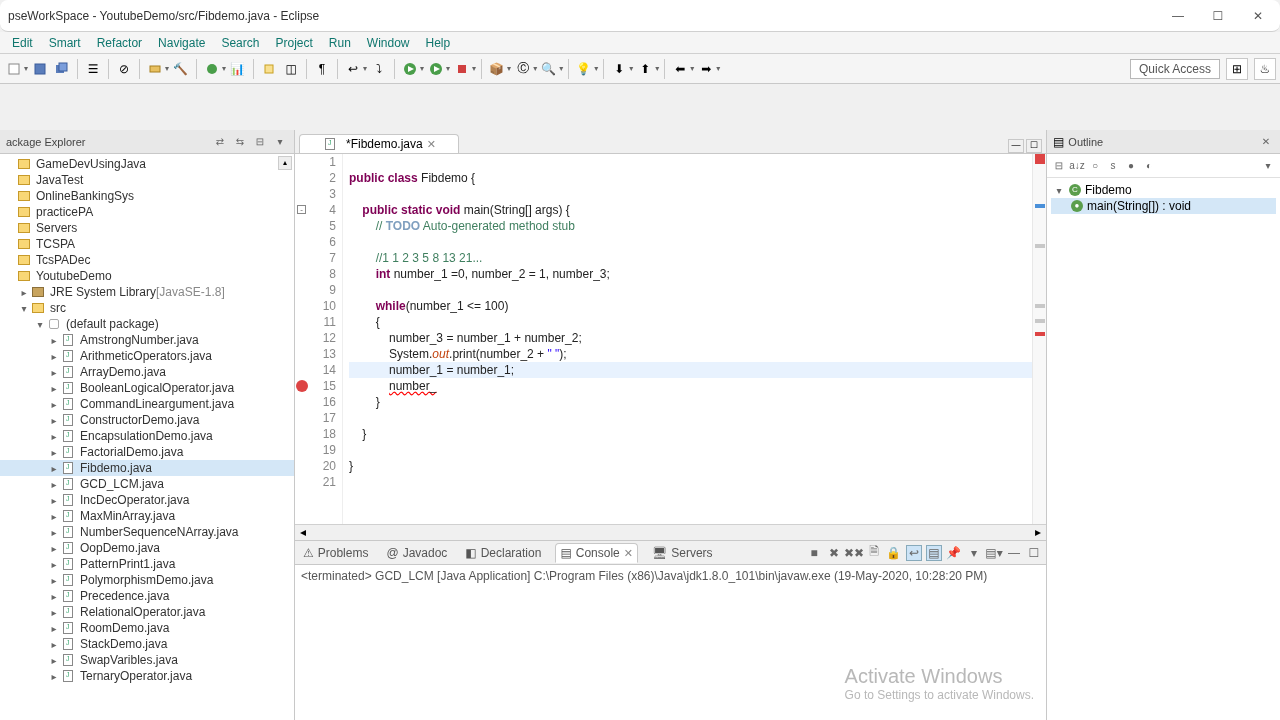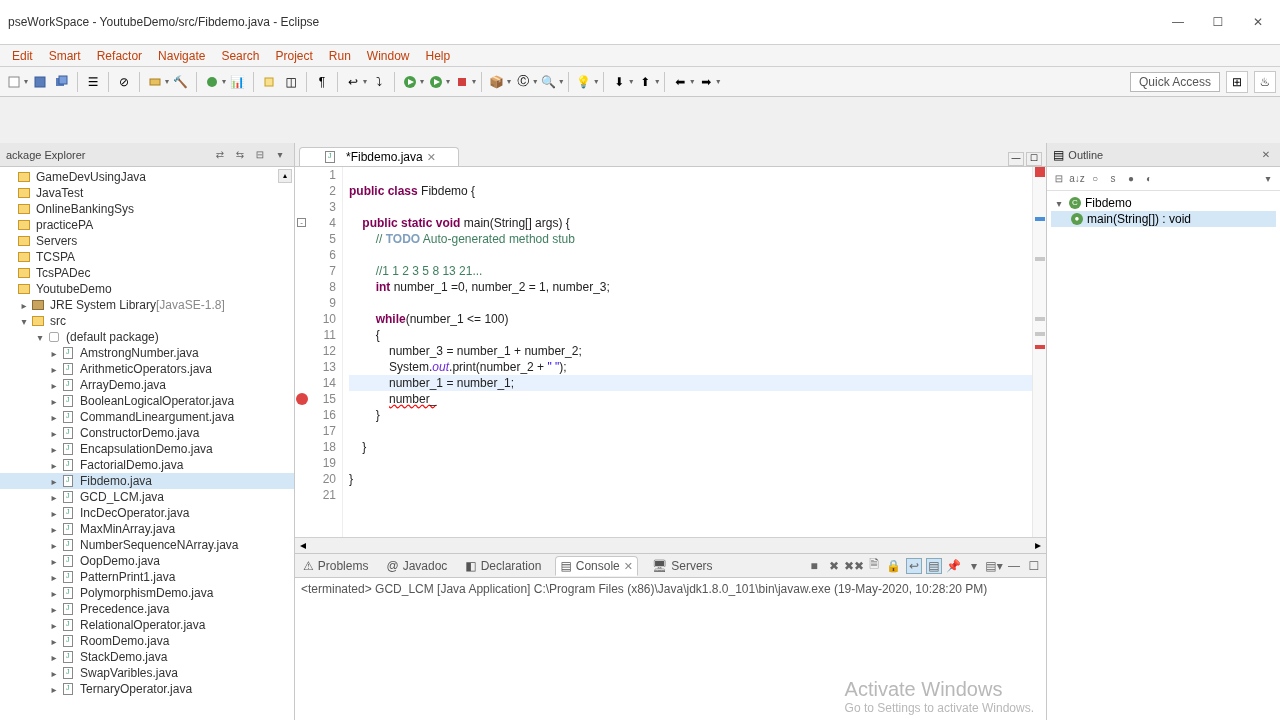--- a/index.html
+++ b/index.html
@@ -1,26 +1,26 @@
 <!DOCTYPE html>
 <html><head>
 <meta charset="utf-8">
 <style>
 * { margin: 0; padding: 0; box-sizing: border-box; font-family: "Segoe UI", Tahoma, sans-serif; font-size: 12px; }
 body { width: 1280px; height: 720px; background: #f0f0f0; overflow: hidden; position: relative; }
 
 
-.titlebar { height: 45px; background: #fff; display: flex; align-items: center; padding: 0 8px; color: #333; border-bottom: 1px solid #d0d0d0; }
+.titlebar { height: 32px; background: #fff; display: flex; align-items: center; padding: 0 8px; color: #333; border-bottom: 1px solid #d0d0d0; border-radius: 8px; }
 .titlebar-title { flex: 1; font-size: 12px; }
 .titlebar-btns { display: flex; gap: 12px; }
 .titlebar-btn { width: 28px; height: 20px; display: flex; align-items: center; justify-content: center; color: #555; cursor: pointer; }
 
 
 .menubar { height: 22px; background: #f5f5f5; display: flex; align-items: center; padding: 0 4px; border-bottom: 1px solid #d0d0d0; }
-.menubar span { padding: 2px 8px; color: #c2410c; cursor: pointer; }
+.menubar span { padding: 2px 8px; color: #0f766e; cursor: pointer; }
 
 
 .toolbar { height: 30px; background: #f5f5f5; display: flex; align-items: center; padding: 0 4px; border-bottom: 1px solid #c8c8c8; gap: 2px; }
 .tool-btn { width: 20px; height: 20px; display: inline-flex; align-items: center; justify-content: center; border: 1px solid transparent; cursor: pointer; }
 .tool-sep { width:1px; height:20px; background:#c8c8c8; margin:0 3px; }
 .tool-drop { font-size:8px; color:#666; margin-left:-2px;}
 .quick-access { margin-left:auto; border:1px solid #b8b8b8; padding:2px 8px; background:#fff; color:#555; }
 .persp-btn { width:22px;height:22px;border:1px solid #c8c8c8;background:#fff;display:inline-flex;align-items:center;justify-content:center;margin-left:4px;cursor:pointer; }
 
 
@@ -60,21 +60,21 @@
 .gutter-ann { width: 14px; background: #fff; position:relative; }
 .ann-mark { position:absolute; left:1px; width:12px; height:12px; border-radius:50%; }
 .ann-err { background:#d44; }
 .ann-fold { position:absolute; left:2px; width:9px; height:9px; border:1px solid #888; background:#fff; font-size:8px; line-height:7px; text-align:center; color:#555; }
 .gutter div, .code div { height: 16px; line-height: 16px; }
 .code { flex:1; white-space: pre; padding-left: 6px; color: #222; }
 .kw { color: #7f0055; font-weight: bold; }
 .cm { color: #3f7f5f; }
 .cm-task { color: #7f9fbf; font-weight:bold; }
 .st { color: #2a00ff; }
-.fld { color: #6d28d9; font-style: italic; }
+.fld { color: #c2410c; font-style: italic; }
 .err { text-decoration: underline wavy red; }
 .cursor-line { background: #e8f2fe; }
 .ov-mark { position:absolute; left:2px; width:10px; height:4px; }
 .ov-err { background:#d44; top:0; height:10px; width:10px; }
 .ov-task { background:#4a90d9; }
 .ov-hl { background:#c8c8c8; }
 .ov-errmark { background:#d44; }
 
 .editor-hscroll { height: 16px; background: #f0f0f0; border-top:1px solid #d0d0d0; position:relative; }
 .hscroll-left{position:absolute;left:0;width:16px;height:16px;text-align:center;}

